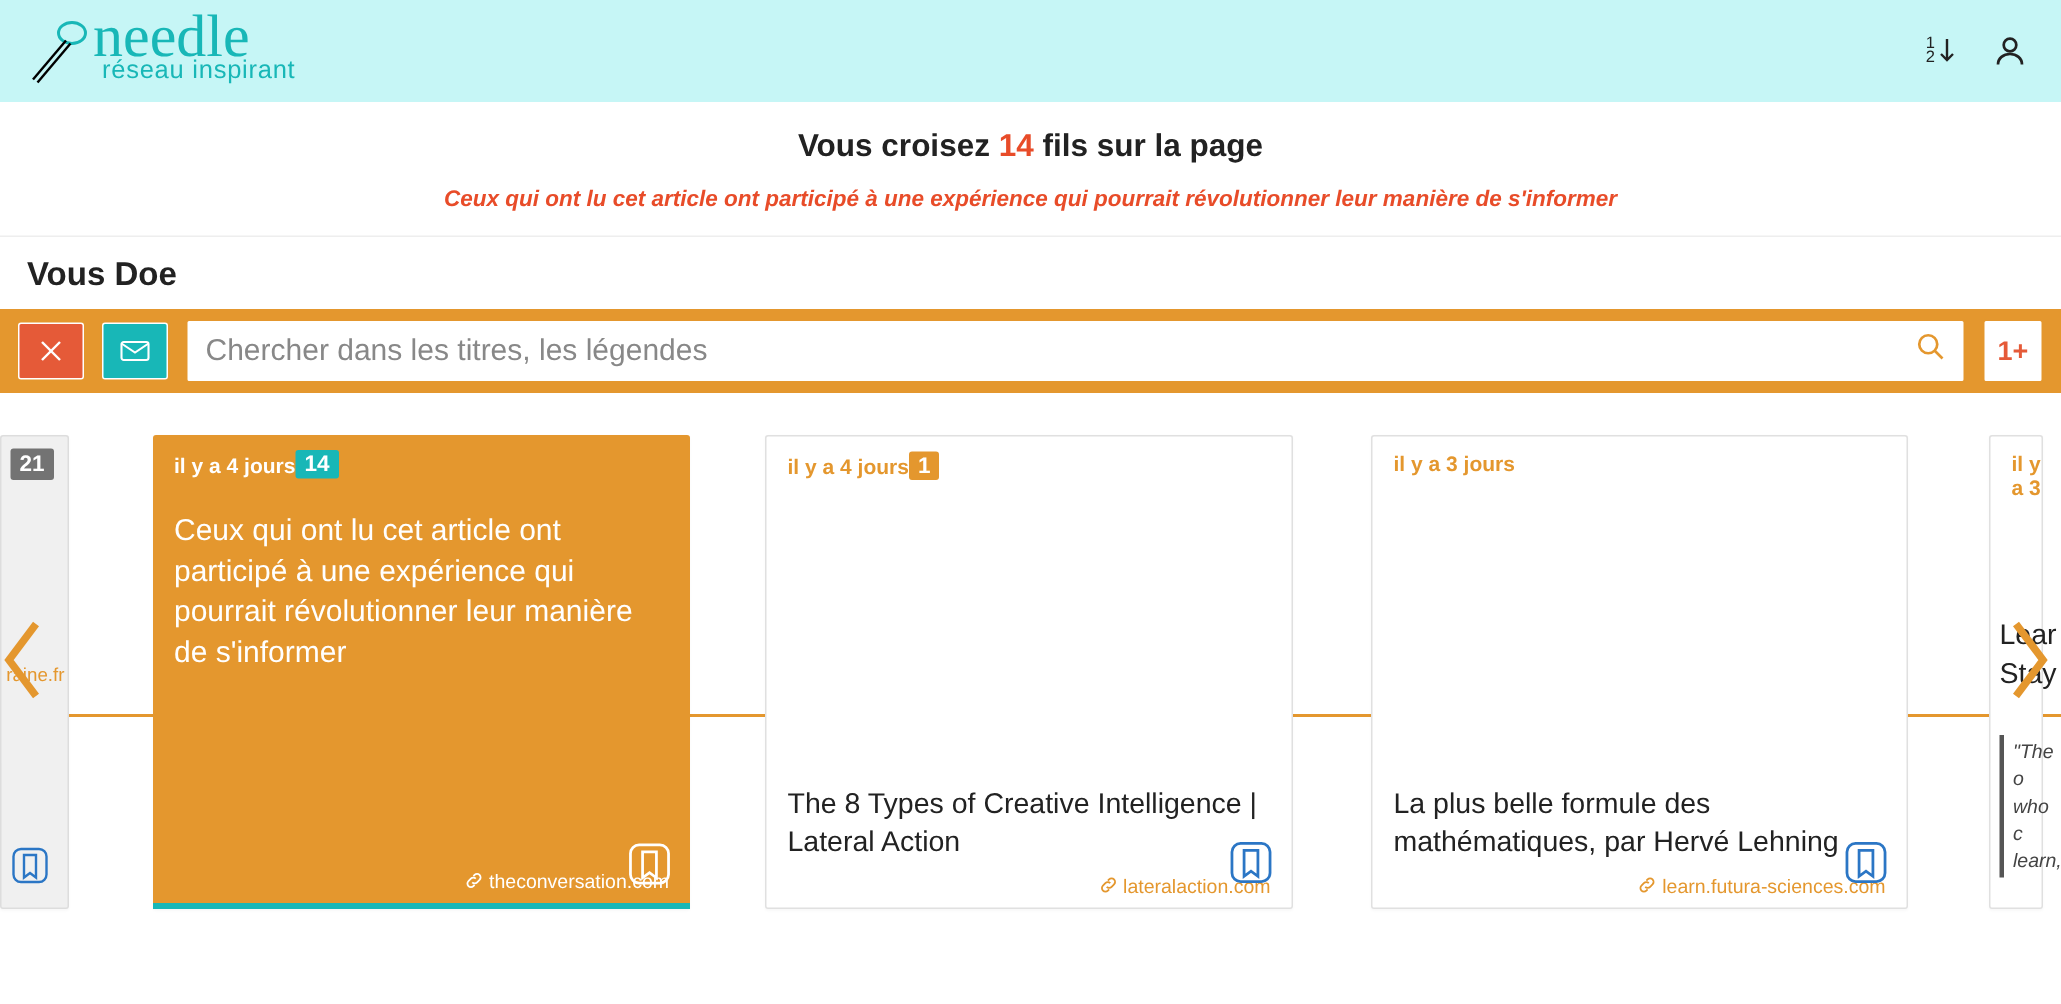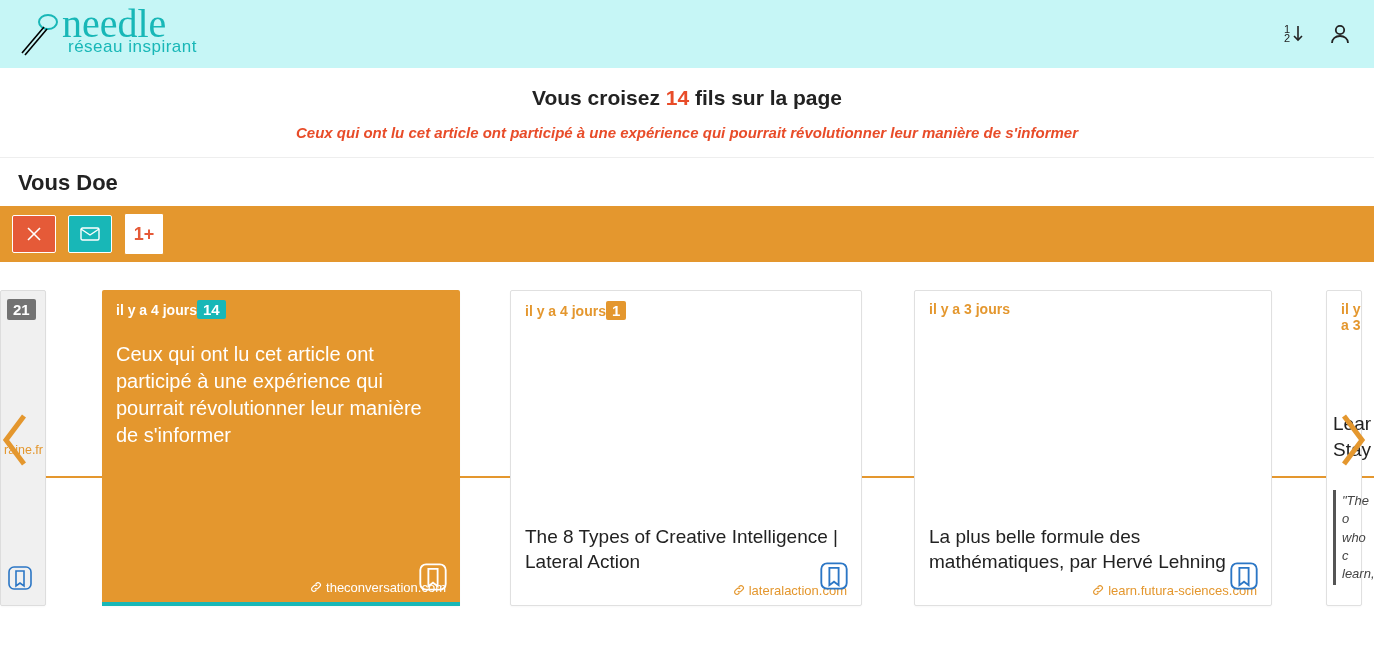--- a/index.html
+++ b/index.html
@@ -388,20 +388,29 @@
         <line x1="3" y1="3" x2="15" y2="15" stroke="#fff" stroke-width="1.6"></line>
         <line x1="15" y1="3" x2="3" y2="15" stroke="#fff" stroke-width="1.6"></line>
       </svg>
   </div>
   <div class="tool-btn mail">
     <svg width="20" height="14" viewBox="0 0 20 14">
         <rect x="1" y="1" width="18" height="12" rx="1.5" fill="none" stroke="#fff" stroke-width="1.4"></rect>
         <polyline points="1,2 10,8 19,2" fill="none" stroke="#fff" stroke-width="1.4"></polyline>
       </svg>
   </div>
+  <div class="searchbox">
+    <input type="text" placeholder="Chercher dans les titres, les légendes" style="">
+    <span class="search-icon">
+      <svg width="20" height="20" viewBox="0 0 20 20">
+          <circle cx="8.5" cy="8.5" r="6" fill="none" stroke="#e4972e" stroke-width="1.8"></circle>
+          <line x1="13" y1="13" x2="18" y2="18" stroke="#e4972e" stroke-width="1.8"></line>
+        </svg>
+    </span>
+  </div>
   <div class="corner-badge">1+</div>
 </div>
 
 <div class="cardrow">
   <div class="cardrow-line"></div>
 
   <div class="arrow left">
     <svg width="30" height="60" viewBox="0 0 30 60">
         <polyline points="24,6 6,30 24,54" fill="none" stroke="#e4972e" stroke-width="5"></polyline>
       </svg>

